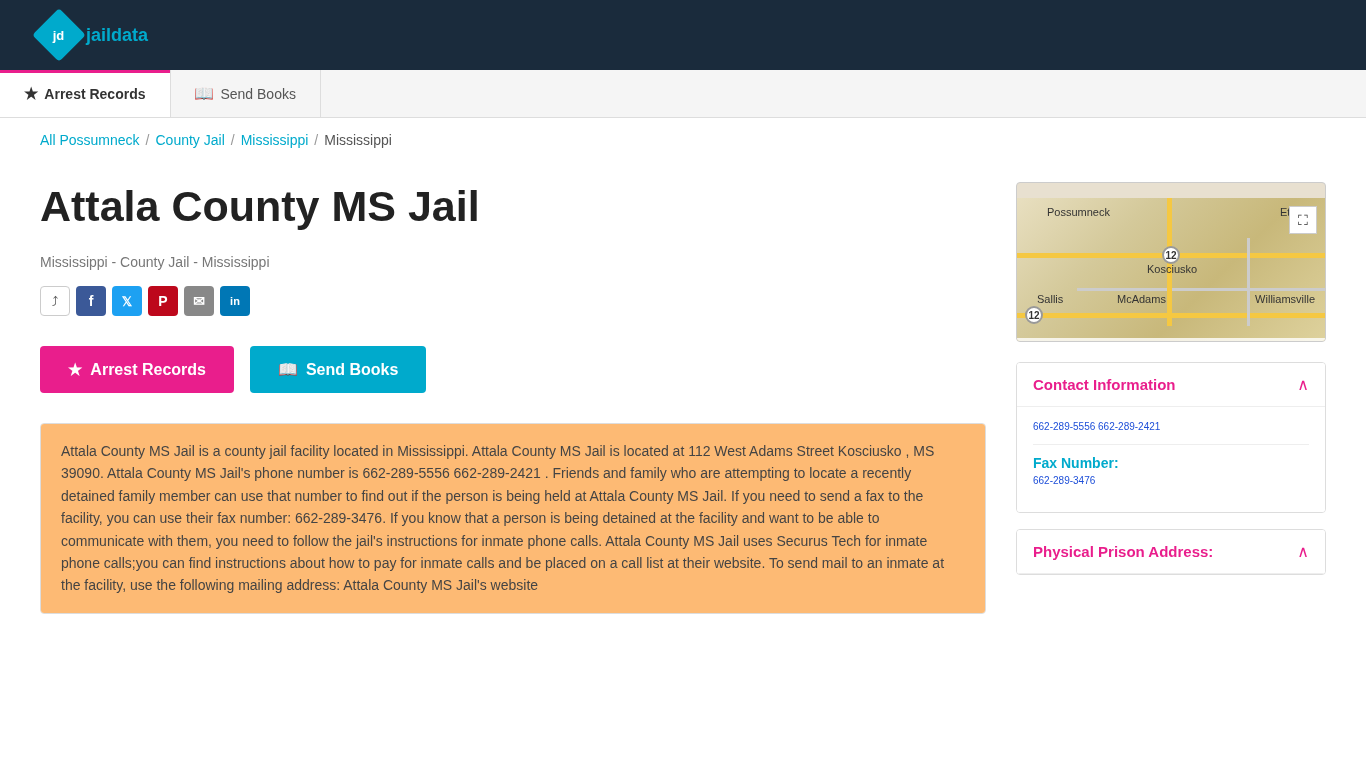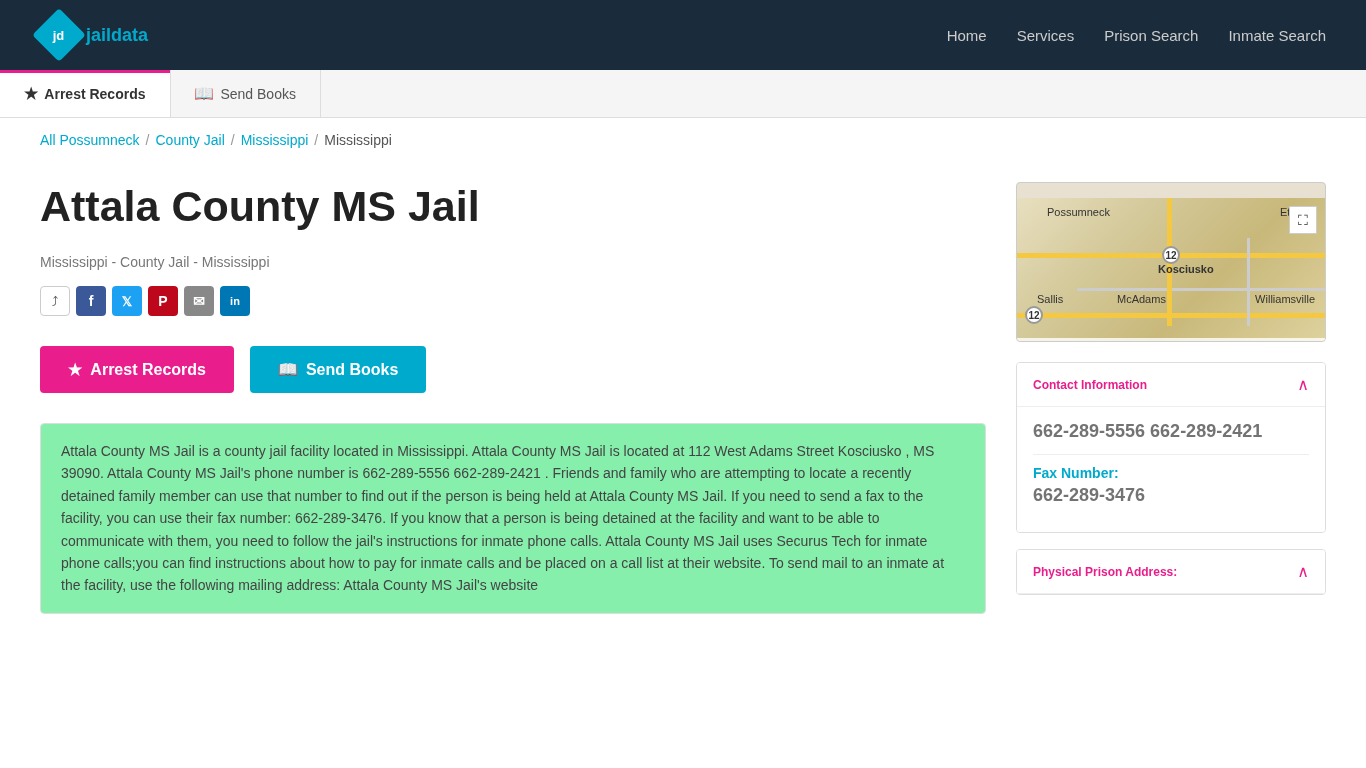--- a/index.html
+++ b/index.html
@@ -218,21 +218,21 @@
     .prison-info-header h3 {
       color: #e91e8c;
       font-size: 18px;
       font-weight: bold;
     }
     .prison-info-body {
       padding: 16px 20px;
       font-size: 14px;
       line-height: 1.6;
       color: #444;
-      background: #86efac;
+      background: #fdba74;
     }
 
     
     .map-container {
       width: 100%;
       height: 160px;
       background: #e8e0d0;
       border: 1px solid #ccc;
       border-radius: 4px;
       overflow: hidden;
@@ -300,38 +300,37 @@
     .contact-card-header {
       background: #fff;
       padding: 12px 16px;
       display: flex;
       justify-content: space-between;
       align-items: center;
       border-bottom: 1px solid #eee;
     }
     .contact-card-header h4 {
       color: #e91e8c;
-      font-size: 12px;
+      font-size: 15px;
       font-weight: bold;
     }
     .contact-card-body {
       padding: 14px 16px;
       background: #fff;
     }
     .contact-label {
       color: #00aacc;
       font-weight: bold;
       font-size: 14px;
       margin-bottom: 4px;
     }
     .contact-value {
-      color: #737373;
-      font-size: 18px;
+      color: #1d4ed8;
+      font-size: 10px;
       margin-bottom: 12px;
-      font-weight: bold;
     }
     .contact-divider {
       border: none;
       border-top: 1px solid #eee;
       margin: 10px 0;
     }
 
     .chevron-icon {
       font-size: 16px;
       color: #e91e8c;
@@ -343,26 +342,20 @@
 
 <header class="header">
   <div class="logo-area">
     <div class="logo-diamond">
       <span class="logo-diamond-inner">jd</span>
     </div>
     <span class="logo-text">
       <span>jail</span><span style="color:#00aacc;font-weight:bold;">data</span>
     </span>
   </div>
-  <nav class="nav-links">
-    <a class="nav-link">Home</a>
-    <a class="nav-link">Services</a>
-    <a class="nav-link">Prison Search</a>
-    <a class="nav-link">Inmate Search</a>
-  </nav>
 </header>
 
 <div class="subnav">
   <div class="subnav-tab active">
     <span class="tab-icon">★</span>
     <span>Arrest Records</span>
   </div>
   <div class="subnav-tab">
     <span class="tab-icon">📖</span>
     <span>Send Books</span>
@@ -420,21 +413,21 @@
       <div class="map-placeholder">
 
         <div class="map-road-h" style="top:55px;left:0;right:0;background:#f5c842;height:5px;"></div>
         <div class="map-road-h" style="top:90px;left:60px;right:0;background:#ccc;height:3px;"></div>
         <div class="map-road-h" style="top:115px;left:0;right:0;background:#f5c842;height:5px;"></div>
         <div class="map-road-v" style="left:150px;top:0;bottom:30px;background:#f5c842;width:5px;"></div>
         <div class="map-road-v" style="left:230px;top:40px;bottom:30px;background:#ccc;width:3px;"></div>
 
         <span class="map-label" style="top:8px;left:30px;">Possumneck</span>
         <span class="map-label" style="top:8px;right:20px;">Ethel</span>
-        <span class="map-label" style="top:65px;left:141px;font-weight:bold;">Kosciusko</span>
+        <span class="map-label" style="top:65px;left:130px;">Kosciusko</span>
         <span class="map-label" style="top:95px;left:20px;">Sallis</span>
         <span class="map-label" style="top:95px;left:100px;">McAdams</span>
         <span class="map-label" style="top:95px;right:10px;">Williamsville</span>
 
         <span style="position:absolute;top:48px;left:145px;background:#fff;border:2px solid #999;border-radius:50%;width:18px;height:18px;font-size:10px;display:flex;align-items:center;justify-content:center;font-weight:bold;">12</span>
         <span style="position:absolute;top:108px;left:8px;background:#fff;border:2px solid #999;border-radius:50%;width:18px;height:18px;font-size:10px;display:flex;align-items:center;justify-content:center;font-weight:bold;">12</span>
 
         <div class="map-fullscreen-btn">⛶</div>
         <div class="map-footer">
           <span style="color:#4285f4;font-weight:bold;font-size:11px;">G</span>

